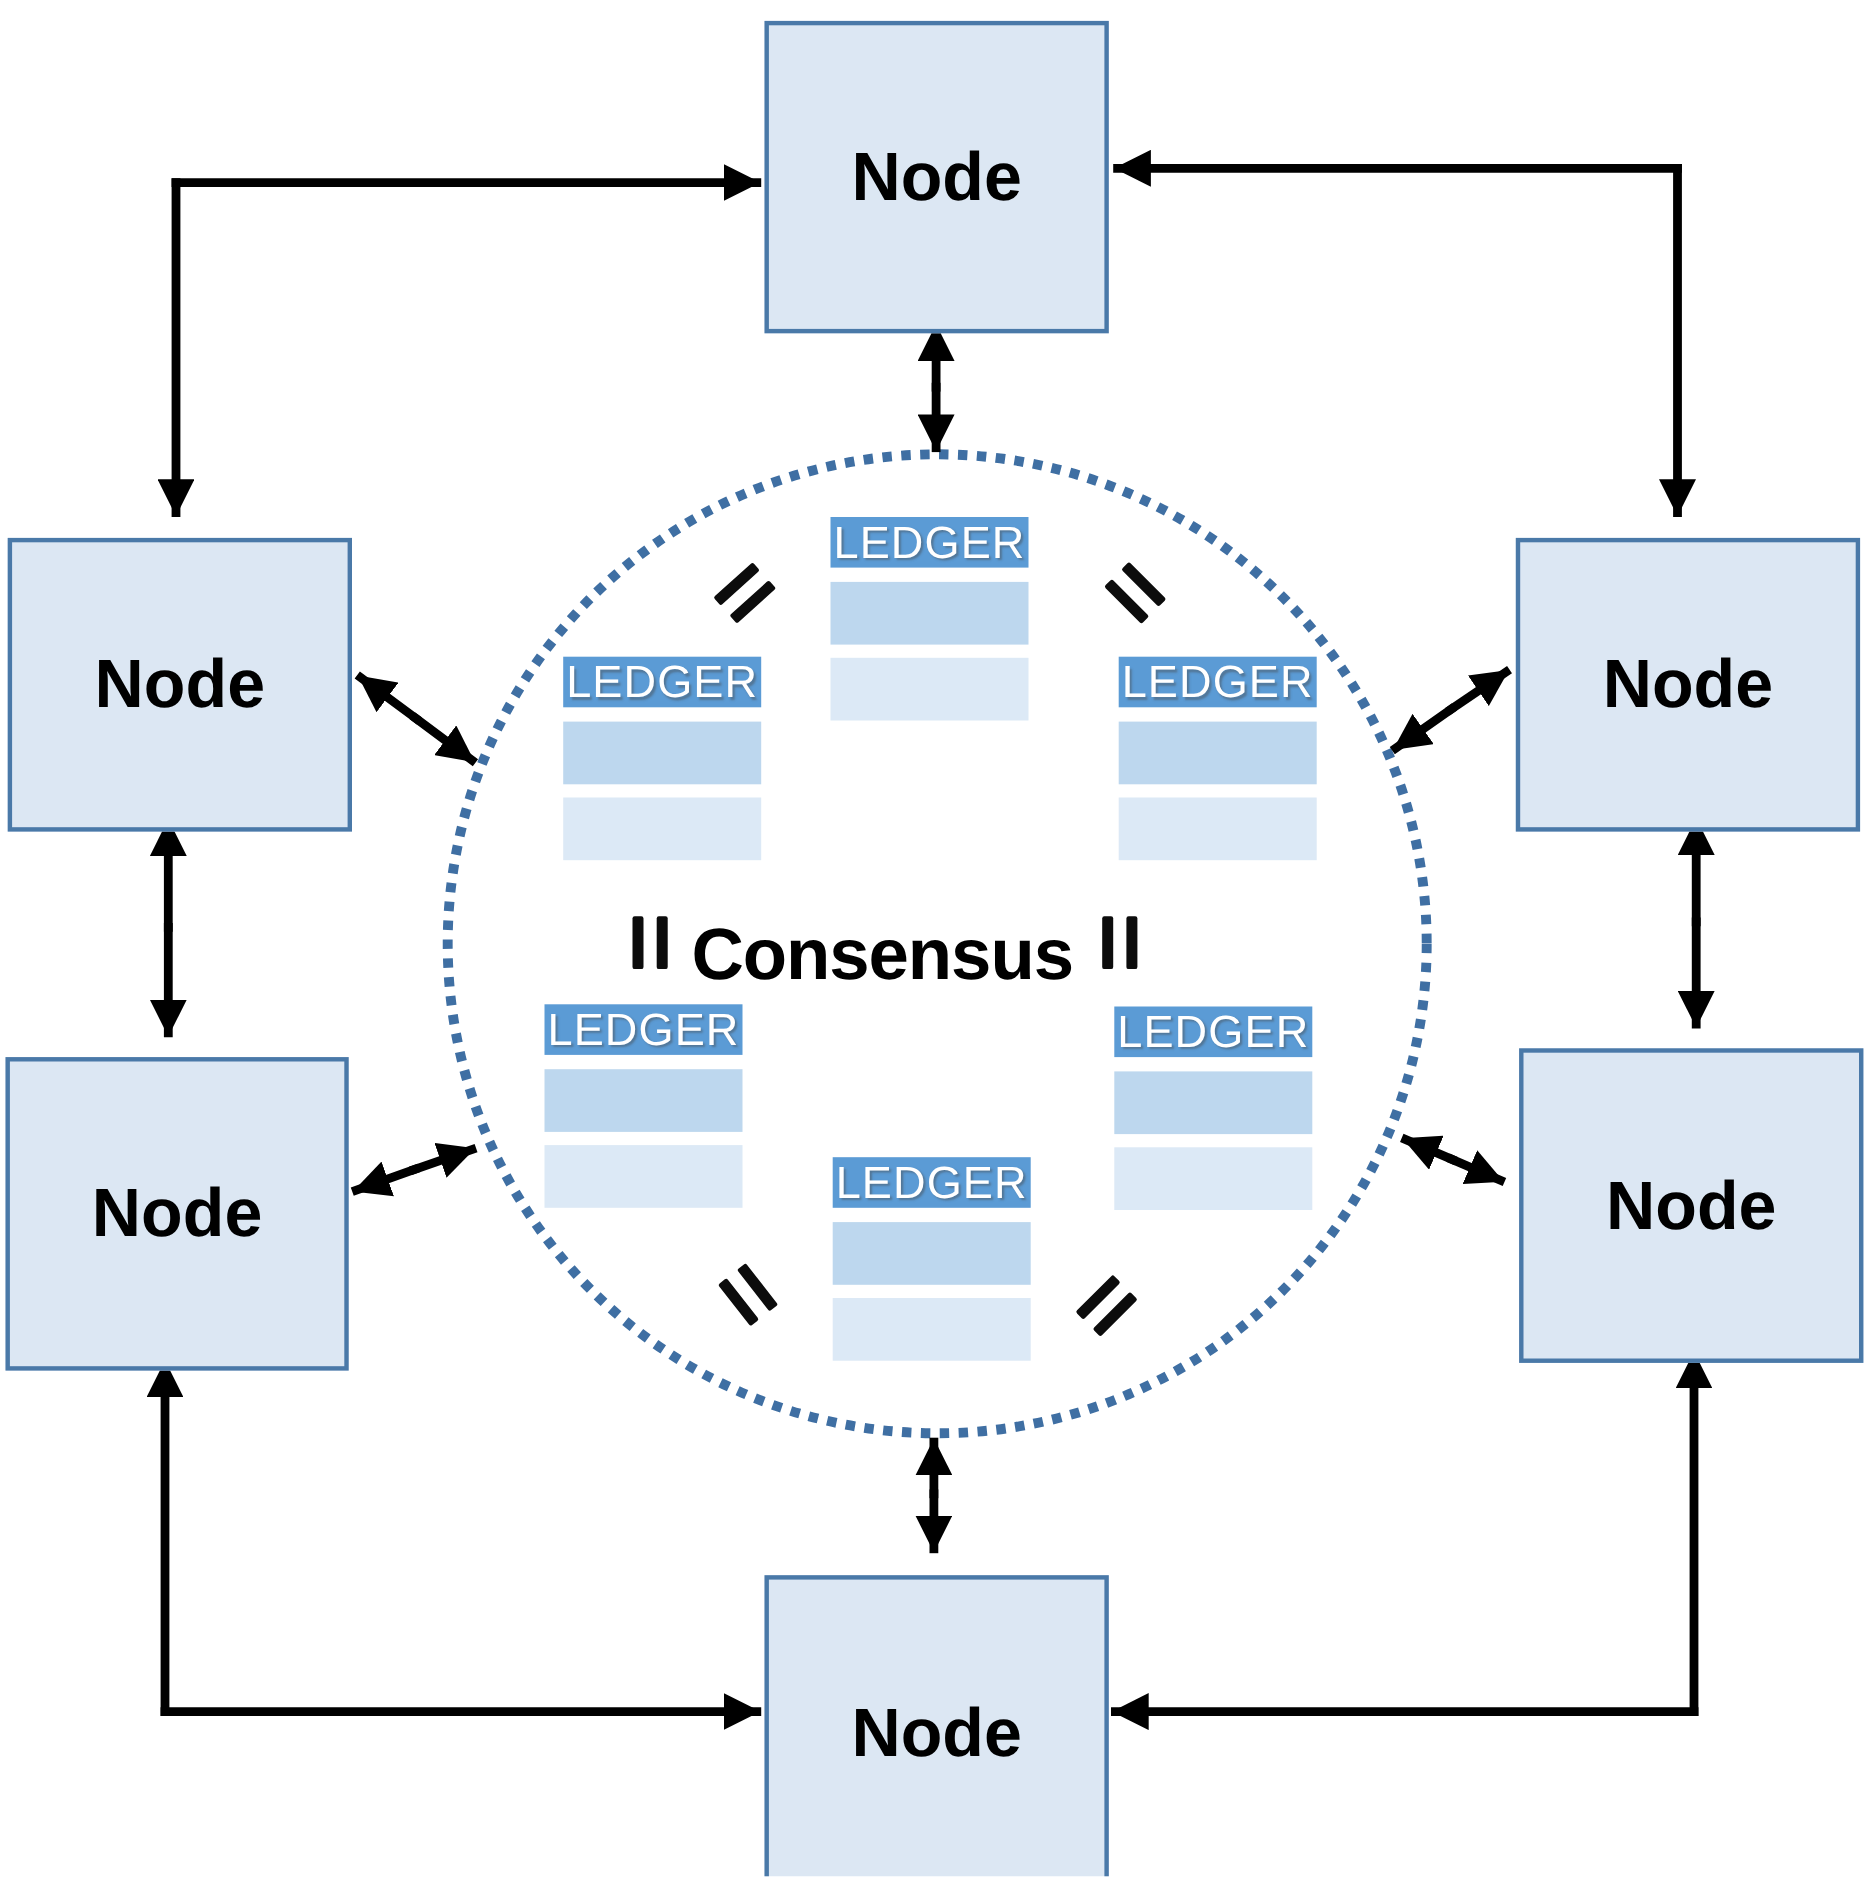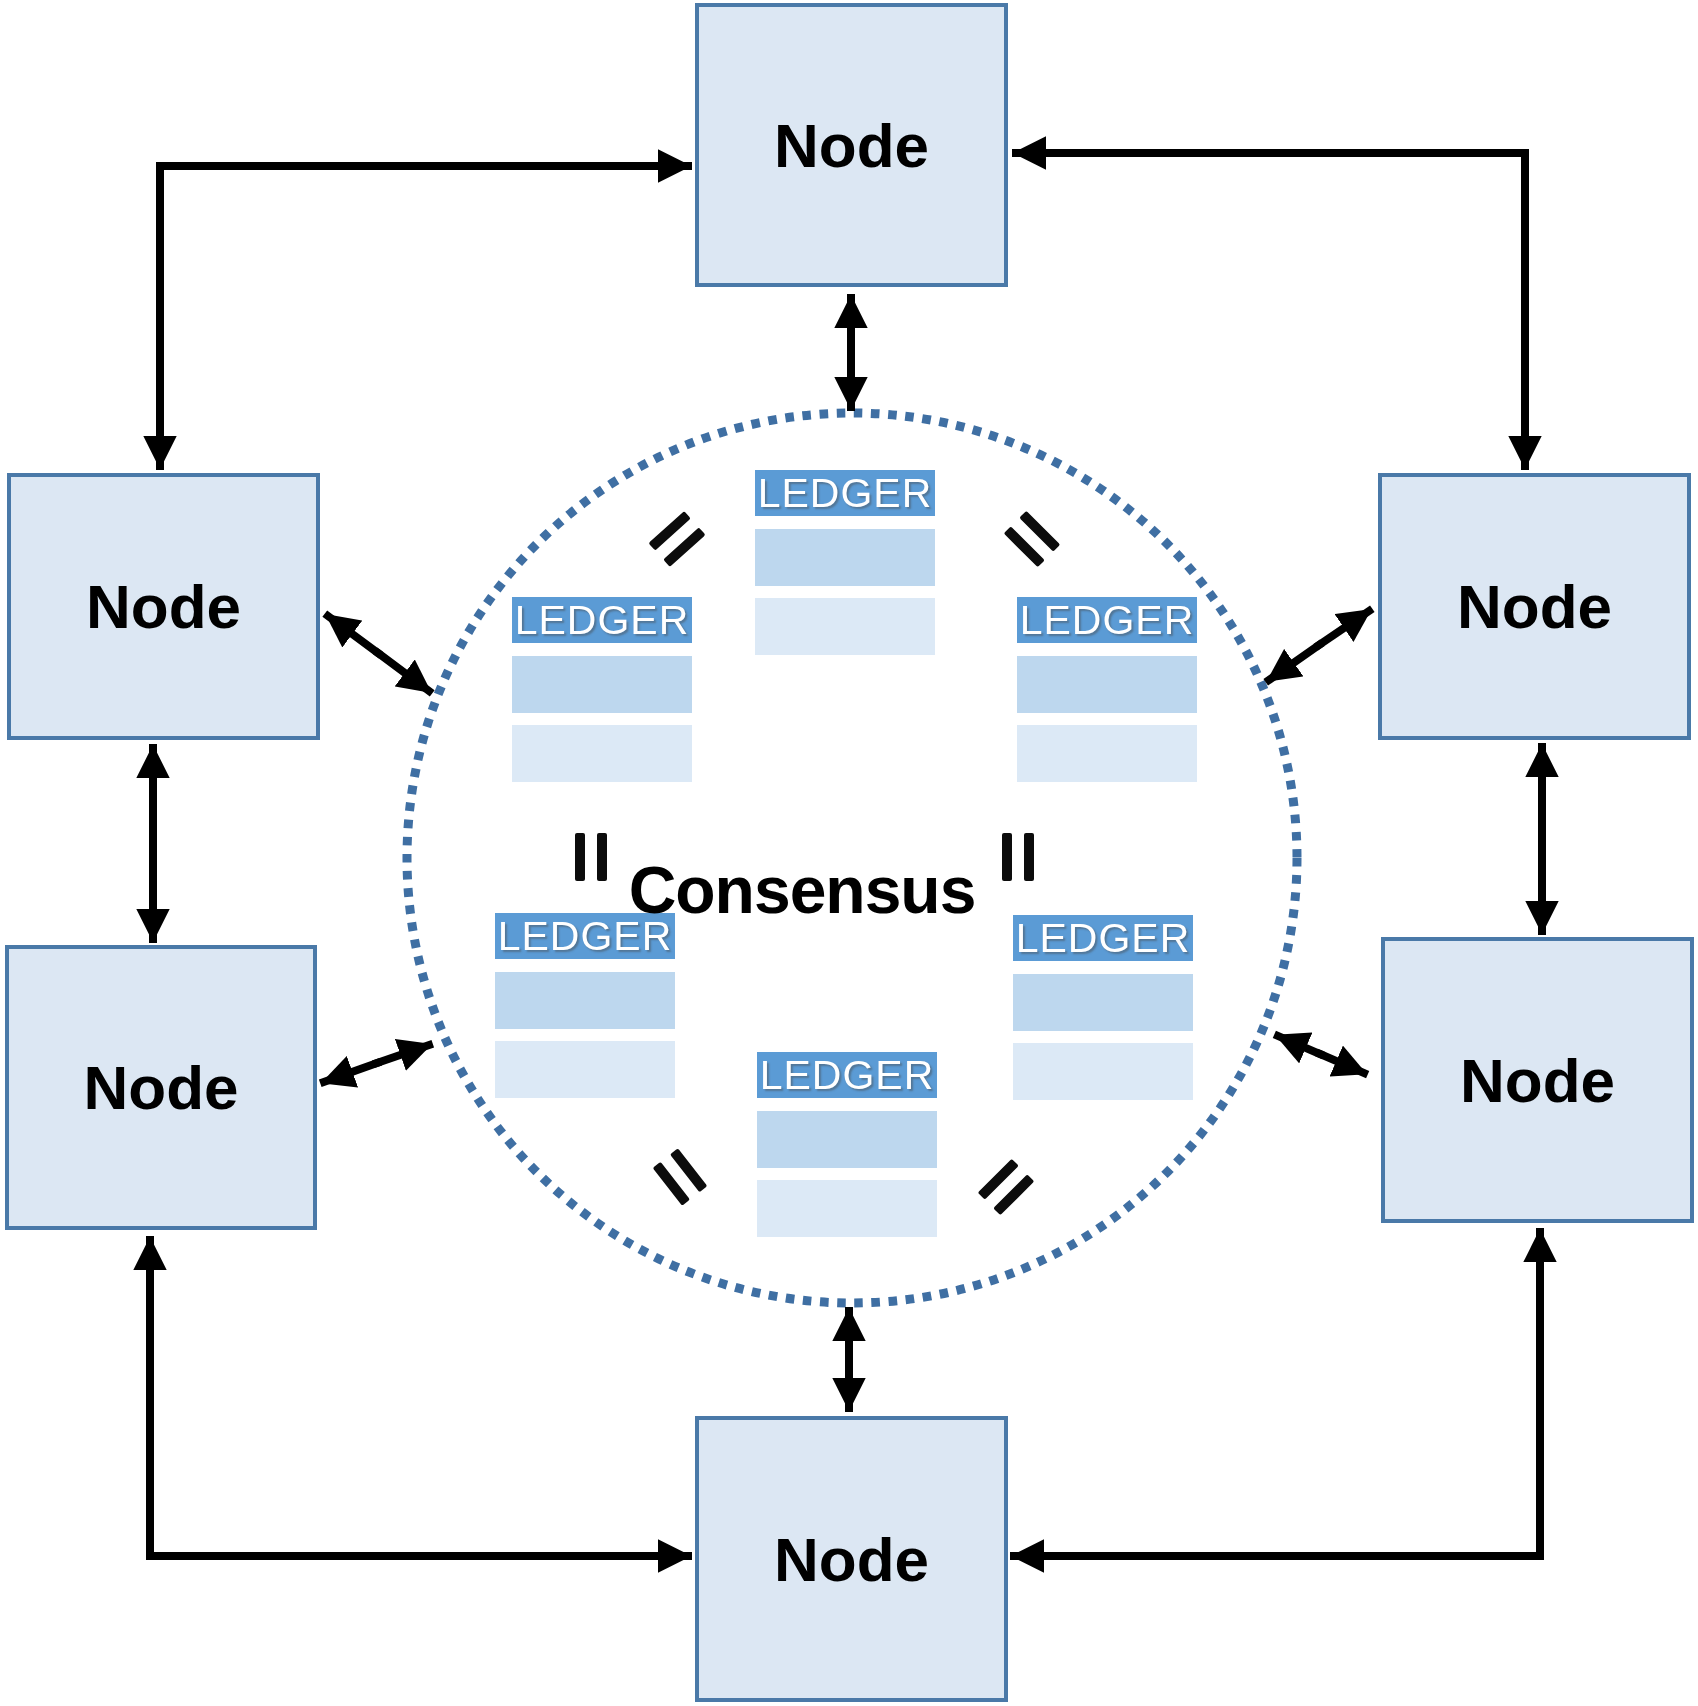--- a/index.html
+++ b/index.html
@@ -7,37 +7,37 @@
     position:relative; width:1698px; height:1706px; background:#fff;
     font-family:"Liberation Sans", sans-serif; overflow:hidden;
   }
   .links { position:absolute; left:0; top:0; }
   .boundary { fill:none; stroke:var(--circle-dot,#3f6fa3); stroke-width:9; stroke-dasharray:8.6 8.6; }
   .arrows path { stroke:var(--arrow,#000000); stroke-width:8; fill:none; stroke-linecap:square; }
   .node {
     position:absolute; box-sizing:border-box;
     background:var(--node-fill,#dce7f3);
     border:4px solid var(--node-border,#4a79a8);
-    display:flex; align-items:center; justify-content:center;
+    display:flex; align-items:center; justify-content:center;margin-top:16px;
   }
   .node span {
     font-size:62px; font-weight:bold; color:var(--label-text,#000);
     letter-spacing:0px;
   }
   .ledger { position:absolute; }
   .ledger .hd {
     height:46px; background:var(--ledger-header,#5b9bd5);
     color:var(--ledger-title-text,#fff); font-size:41px; letter-spacing:1px;
     display:flex; align-items:center; justify-content:center;
     text-shadow:2px 2px 2px rgba(70,70,70,0.45);
   }
   .ledger .r1 { height:57px; margin-top:13px; background:var(--ledger-row-dark,#bdd7ee); }
   .ledger .r2 { height:57px; margin-top:12px; background:var(--ledger-row-light,#dce9f6); }
   .consensus {
-    position:absolute; left:602px; top:850px; width:400px; height:80px;
+    position:absolute; left:602px; top:827px; width:400px; height:80px;
     line-height:80px; text-align:center;
     font-size:66px; font-weight:bold; color:var(--label-text,#000); letter-spacing:-1px;
   }
   .eq { position:absolute; width:48px; height:32px; }
   .eq .bar { position:absolute; left:0; width:48px; height:10px; background:#0c0c0c; border-radius:2px; }
   .eq .b1 { top:0; } .eq .b2 { bottom:0; }
 </style>
 </head>
 <body>
 

